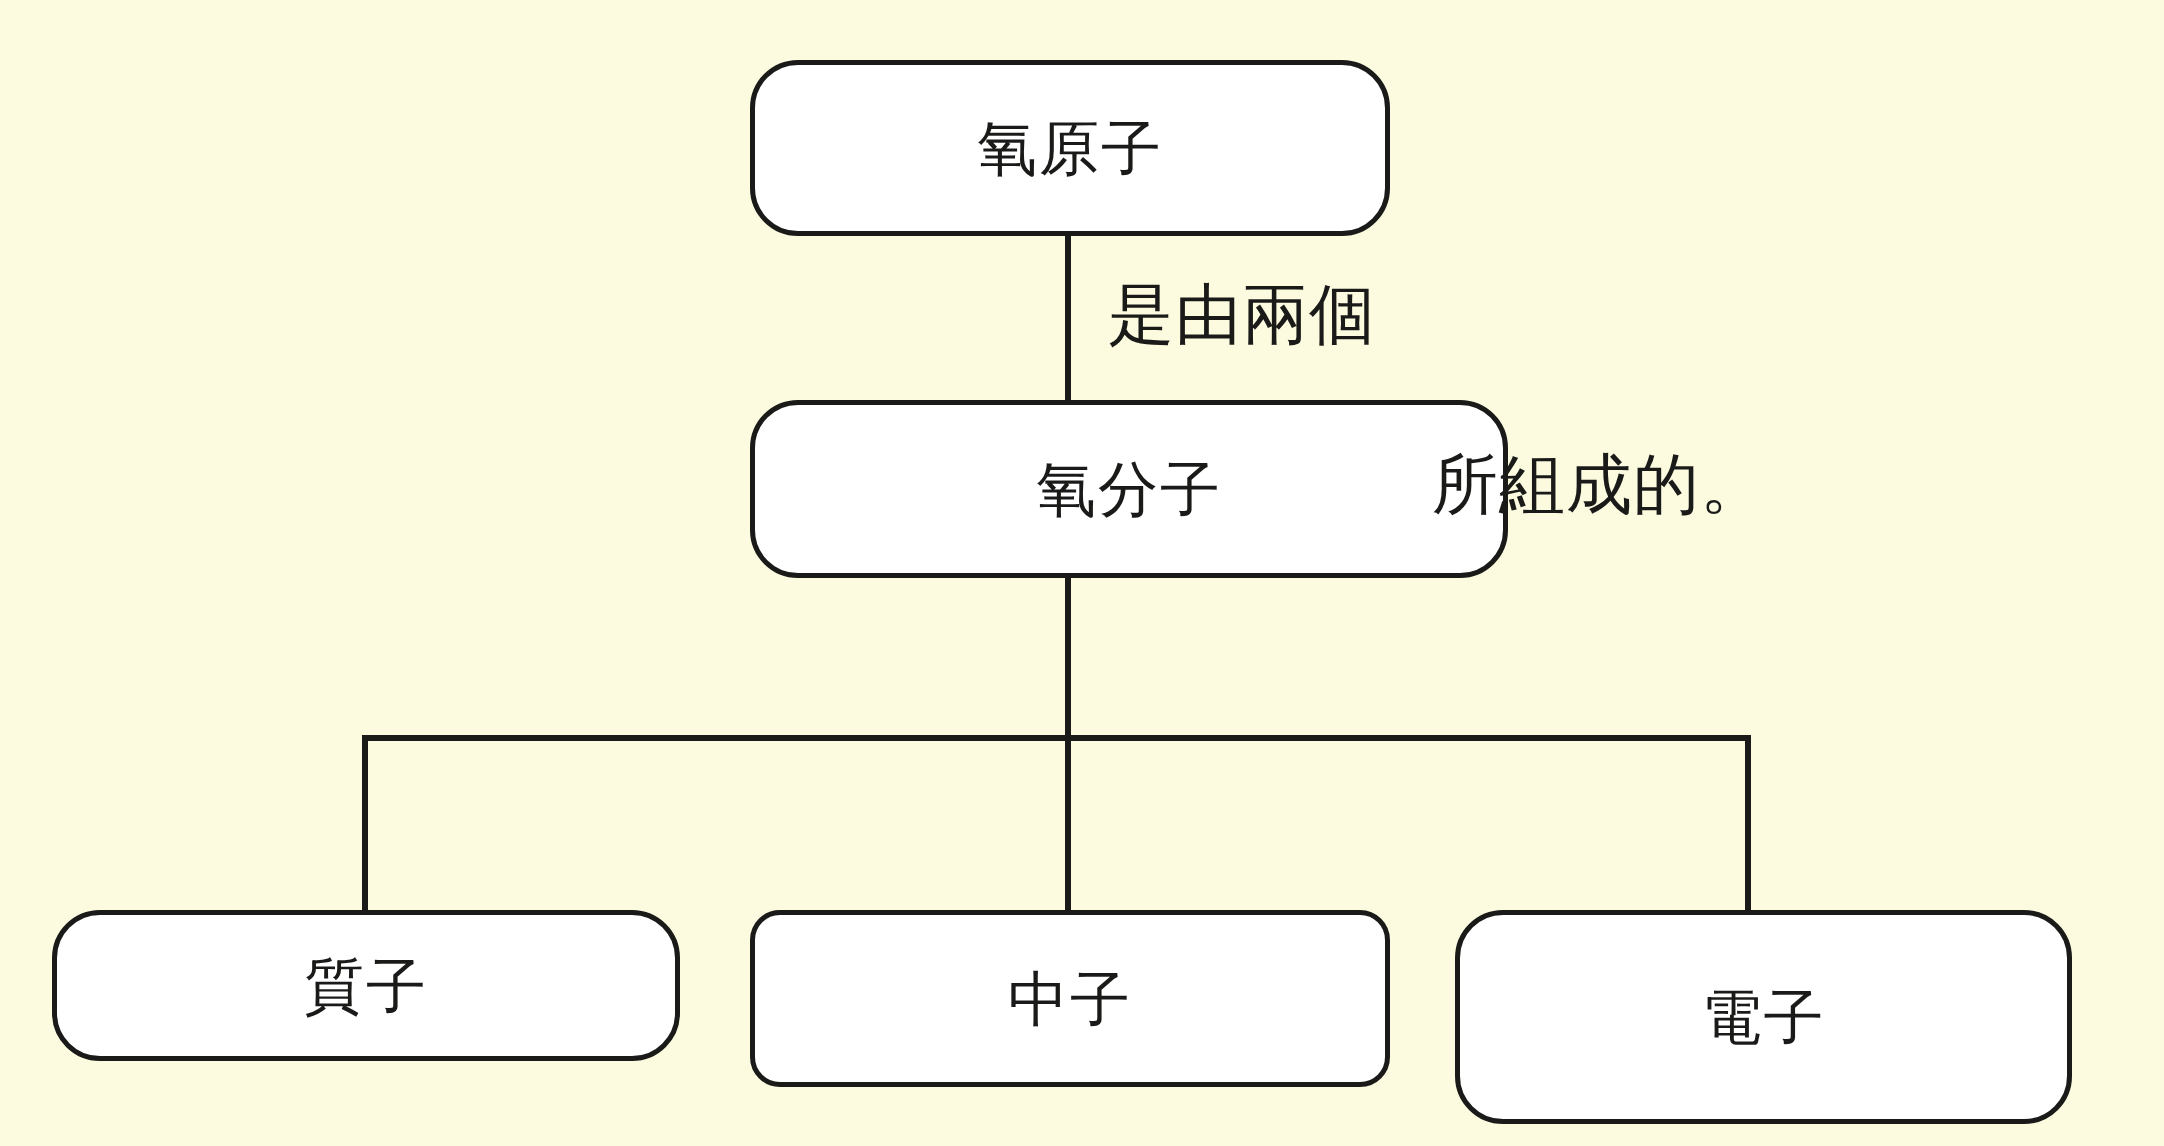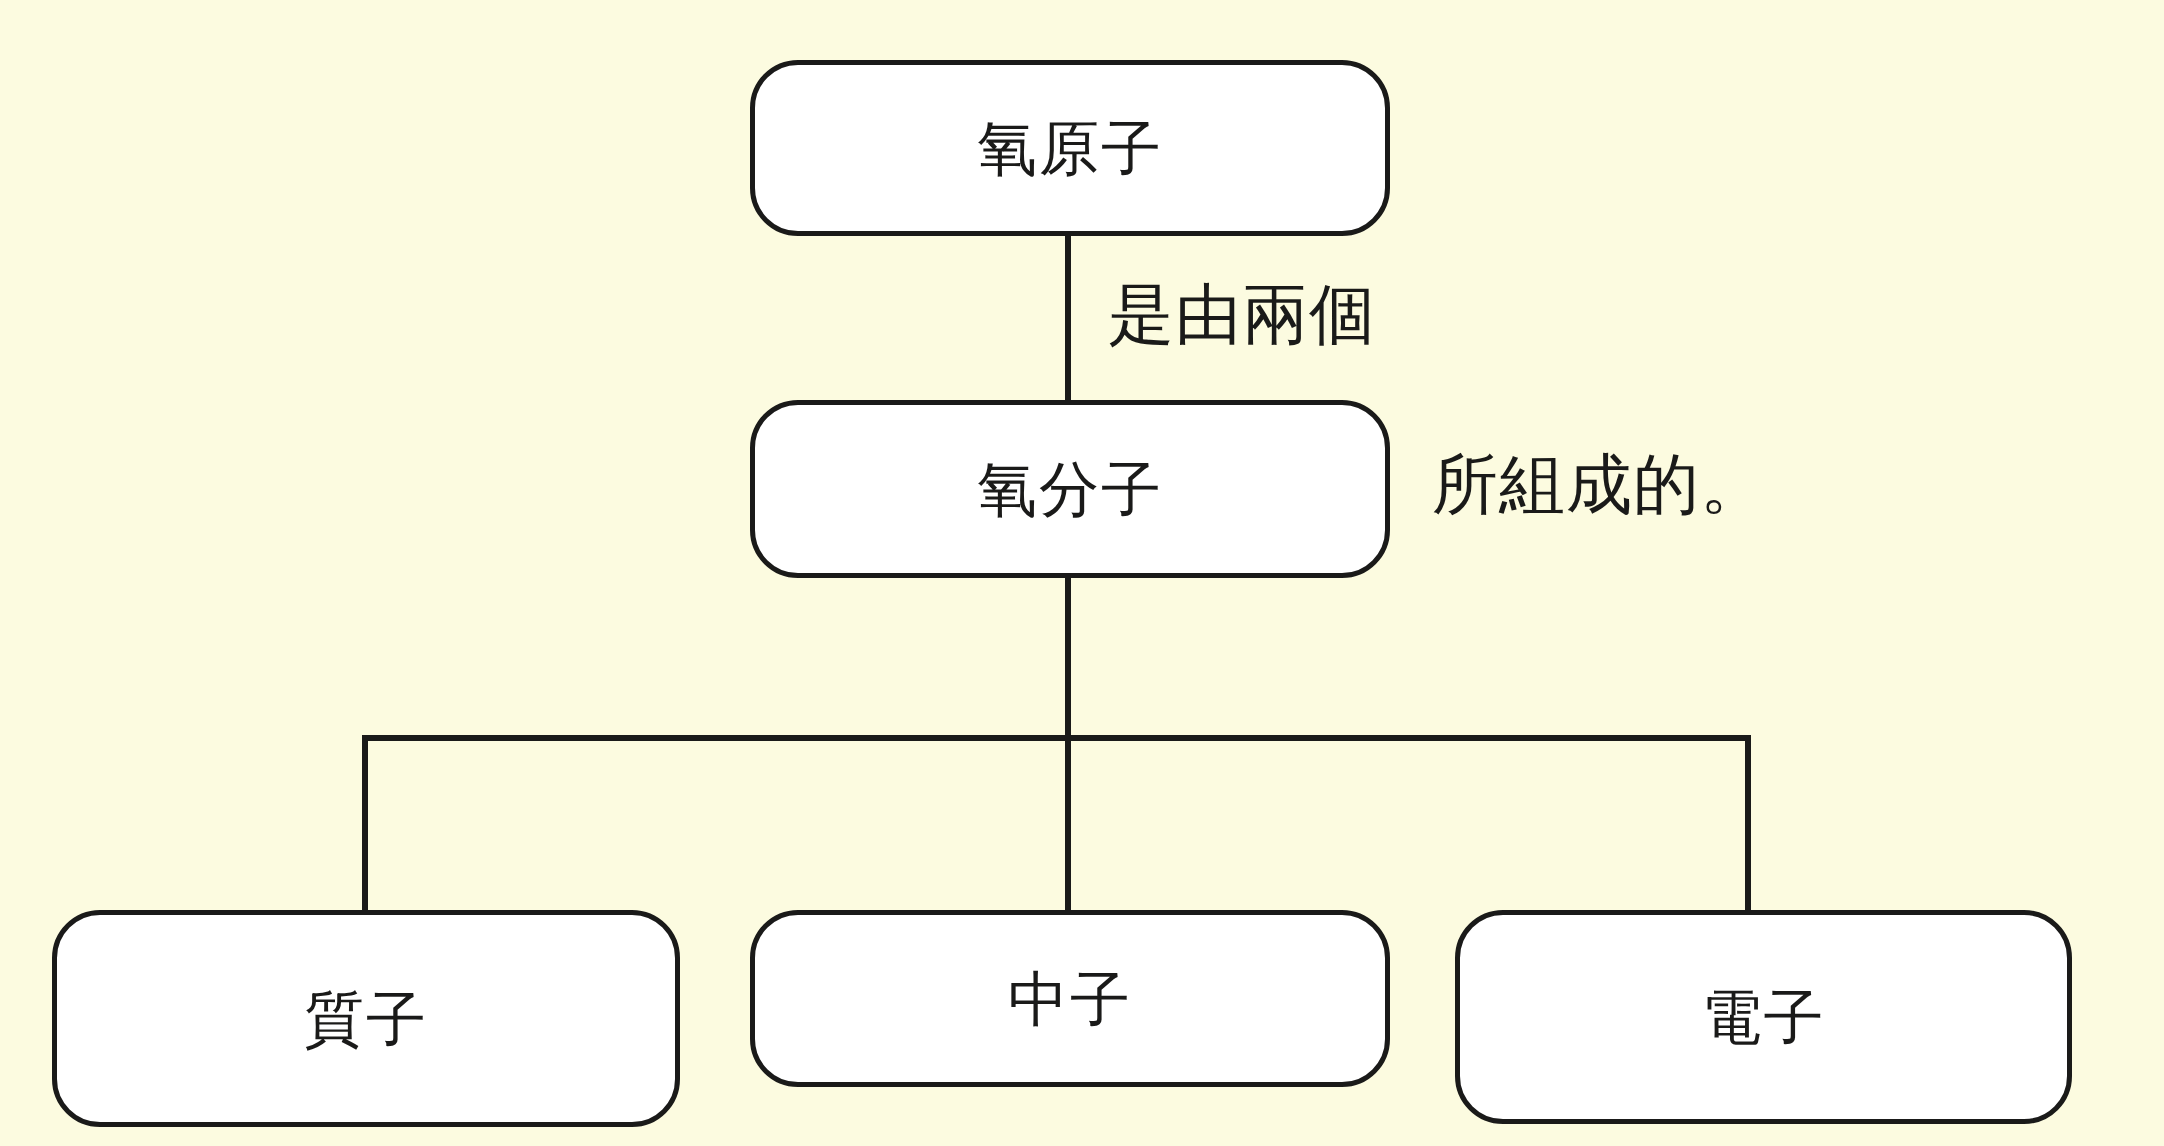--- a/index.html
+++ b/index.html
@@ -59,23 +59,23 @@
     font-size: 66px;
     line-height: 1;
     color: #1a1a19;
     letter-spacing: 1px;
     white-space: nowrap;
     z-index: 3;
   }
 
   
   #node-atom      { left: 750px;  top: 60px;   width: 640px; height: 176px; }
-  #node-molecule  { left: 750px;  top: 400px;  width: 640px; height: 178px; }
-  #node-proton    { left: 52px;   top: 910px;  width: 628px; height: 217px; }
-  #node-neutron   { left: 750px;  top: 910px;  width: 640px; height: 177px; }
+  #node-molecule  { left: 750px;  top: 400px;  width: 758px; height: 178px; }
+  #node-proton    { left: 52px;   top: 910px;  width: 628px; height: 151px; }
+  #node-neutron   { left: 750px;  top: 910px;  width: 640px; height: 177px; border-radius: 30px; }
   #node-electron  { left: 1455px; top: 910px;  width: 617px; height: 214px; }
 
   #label-edge-1 { left: 1108px; top: 282px; }
   #label-edge-2 { left: 1108px; top: 632px; }
   #label-side-1 { left: 1432px; top: 452px; }
 </style>
 </head>
 <body>
 
 <div id="stage">

